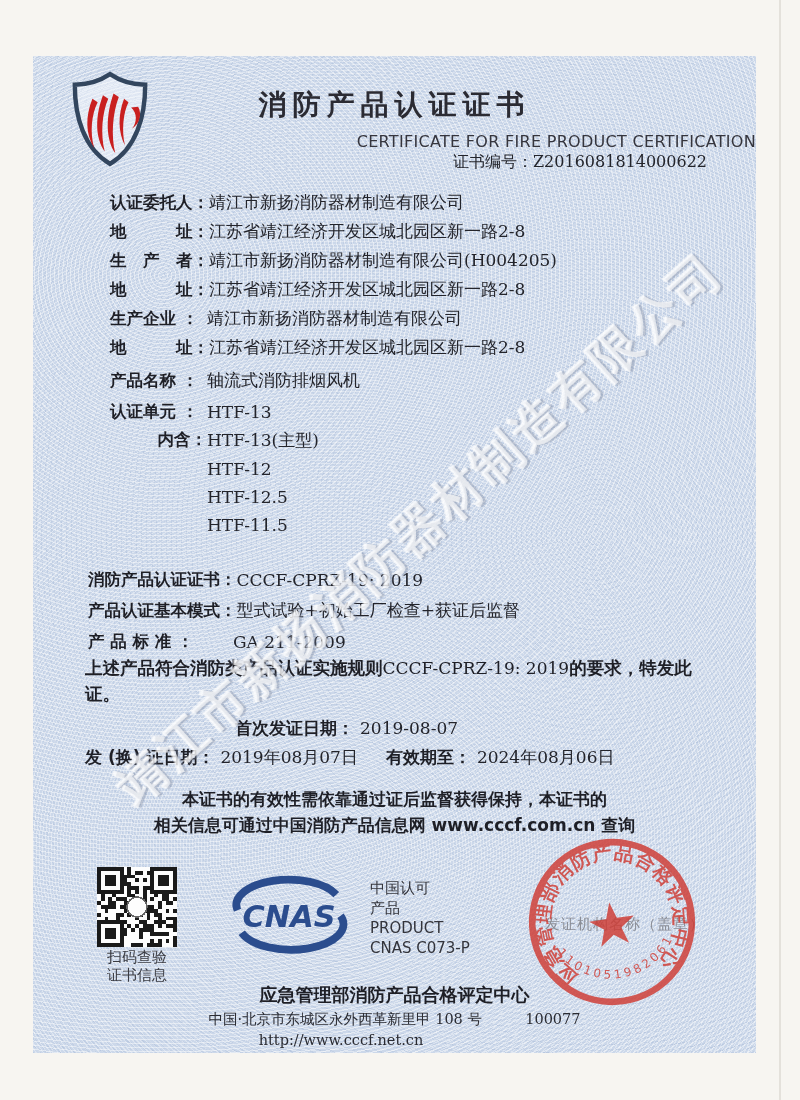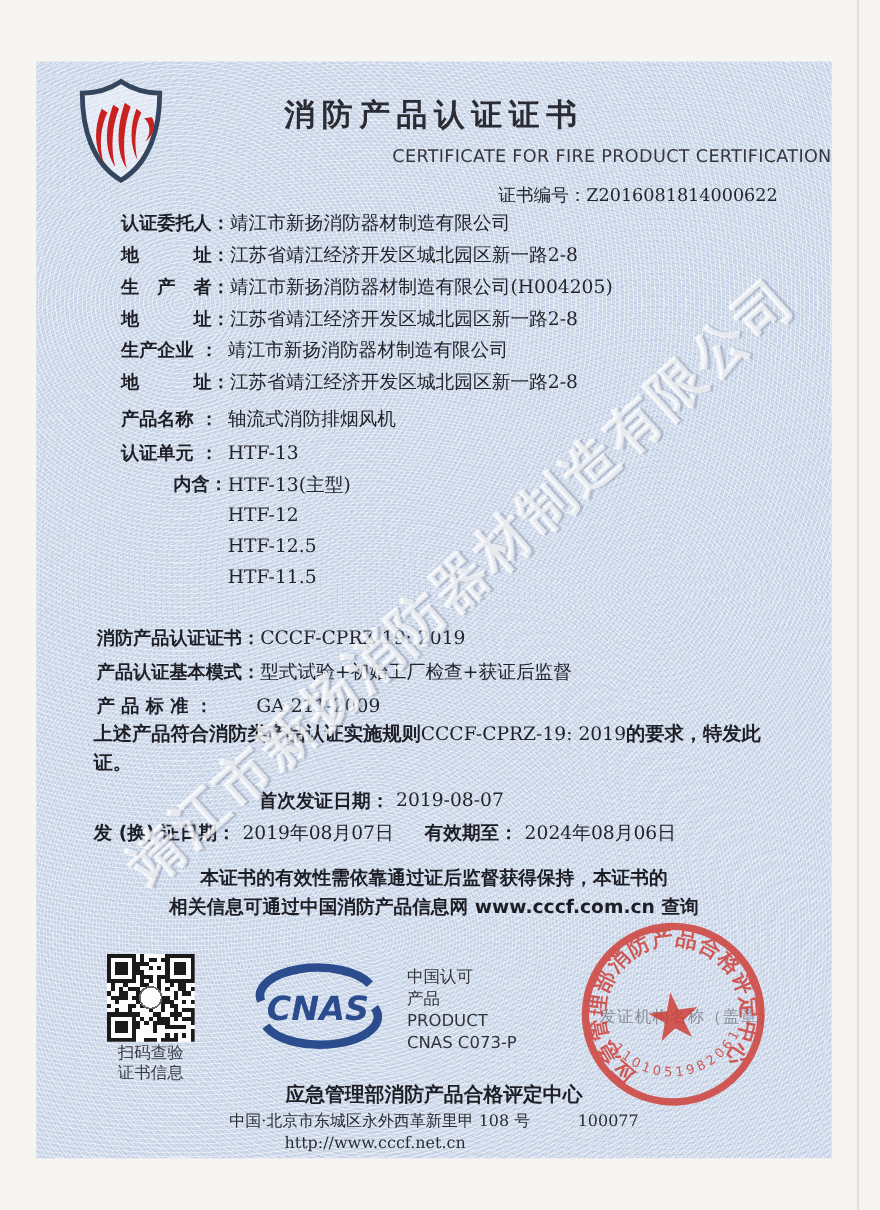--- a/index.html
+++ b/index.html
@@ -28,21 +28,21 @@
     text-shadow:2px 2px 1px rgba(120,132,156,.38), -1px -1px 0 rgba(255,255,255,.5);
     transform:rotate(-42deg);
     pointer-events:none;z-index:3;
   }
   
   .shield{position:absolute;left:33px;top:14px;width:88px;height:98px;z-index:2;}
   .title-cn{position:absolute;left:0;top:30px;width:723px;text-align:center;
     font-size:28px;font-weight:bold;letter-spacing:6px;color:#2b2b33;z-index:2;}
   .title-en{position:absolute;left:0;top:76px;width:723px;text-align:right;
     font-size:16px;font-weight:500;letter-spacing:.3px;color:#35353d;z-index:2;}
-  .certno{position:absolute;left:420px;top:112px;font-size:16px;color:#23242b;z-index:2;
+  .certno{position:absolute;left:420px;top:96px;font-size:16px;color:#23242b;z-index:2;
     font-family:"DejaVu Serif","Liberation Serif",serif;}
   .certno .lbl{font-family:"DejaVu Sans","Liberation Sans",sans-serif;}
   
   .rows{position:absolute;z-index:2;}
   .frow{display:flex;align-items:center;}
   .flabel{flex:0 0 97px;font-weight:bold;font-size:16.5px;white-space:nowrap;color:#1e1f26;}
   .fvalue{font-family:"DejaVu Serif","Liberation Serif",serif;font-size:17px;white-space:nowrap;color:#23242b;}
   .g1 .frow{height:29px;}
   .g2 .frow{height:31.5px;}
   .g3 .frow{height:28.4px;}

